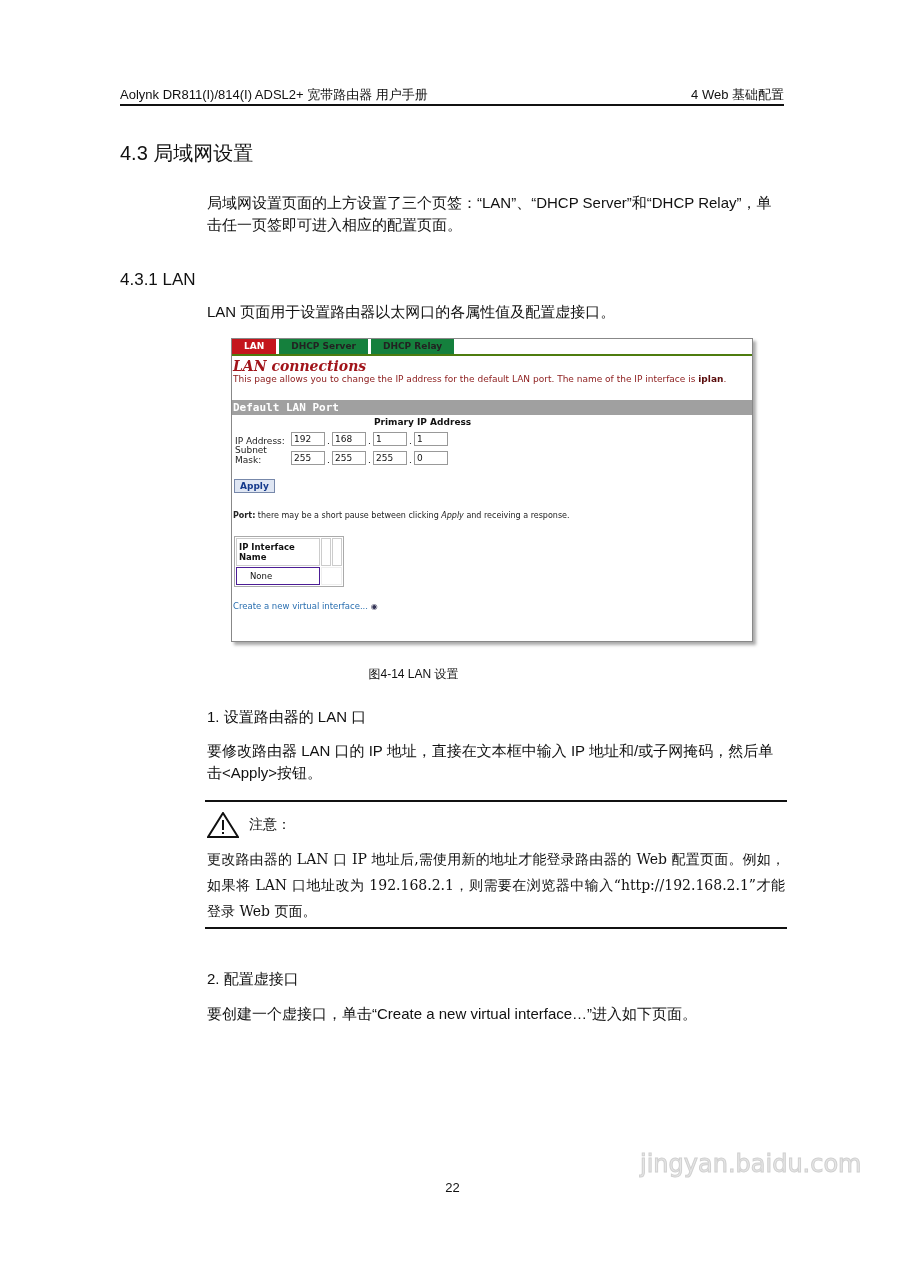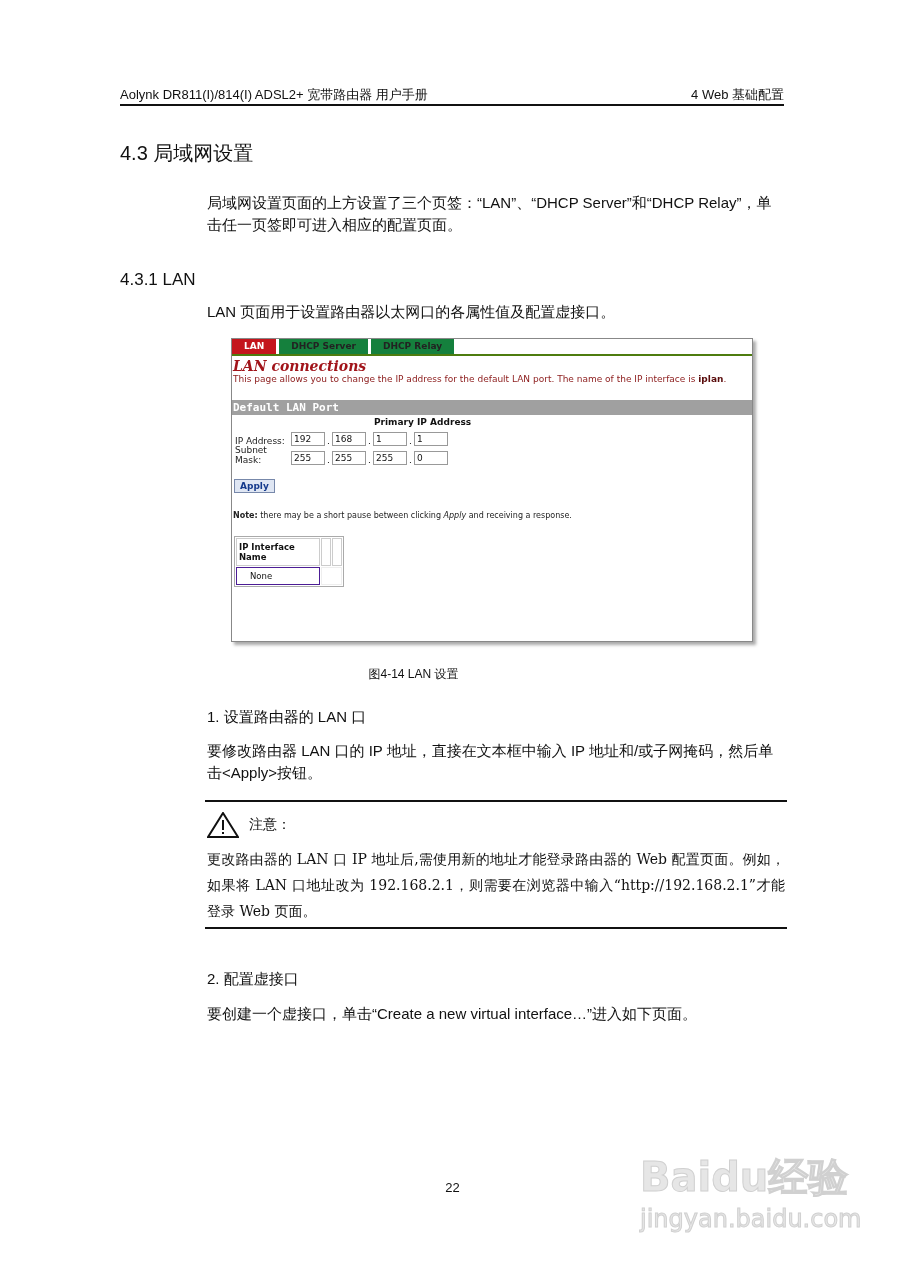--- a/index.html
+++ b/index.html
@@ -68,34 +68,35 @@
       <div class="oct">255</div>
         <span class="dot">.</span>
       <div class="oct">255</div>
         <span class="dot">.</span>
       <div class="oct">255</div>
         <span class="dot">.</span>
       <div class="oct">0</div>
     </div>
   </div>
   <div class="apply">Apply</div>
-  <div class="note"><b>Note:</b><span> there may be a short pause between clicking </span><i>Apply</i><span> and receiving a response.</span></div>
+  <div class="note"><b>Port:</b><span> there may be a short pause between clicking </span><i>Apply</i><span> and receiving a response.</span></div>
   <table class="vtbl" cellspacing="1">
     <tbody>
         <tr>
           <td style="border:1px solid #ccc;font-weight:bold;padding:3px 2px">IP Interface Name</td>
           <td style="border:1px solid #ccc;width:6px"></td>
           <td style="border:1px solid #ccc;width:6px"></td>
         </tr>
     <tr>
           <td style="border:1px solid #4c1d95;padding:3px 13px">None</td>
           <td colspan="2" style="border:1px solid #eee"></td>
         </tr>
   </tbody>
     </table>
+  <div style="margin:14px 0 0 1px;font-size:8.5px;color:#2a6fb0"><span>Create a new virtual interface...</span> <span style="color:#335;font-size:8px">◉</span></div>
 </div>
 
 <div class="cap">图4-14  LAN 设置</div>
 
 <div class="p" style="top:706px">1. 设置路由器的 LAN 口</div>
 <div class="p" style="top:740px">要修改路由器 LAN 口的 IP 地址，直接在文本框中输入 IP 地址和/或子网掩码，然后单击&lt;Apply&gt;按钮。</div>
 
 <div class="rule" style="top:800px"></div>
 <div style="position:absolute;left:207px;top:812px;display:flex;align-items:center">
   <svg width="32" height="26" viewBox="0 0 32 26">
@@ -107,15 +108,14 @@
 </div>
 <div class="p" style="top:846px;font-family:'DejaVu Serif',serif;font-size:14px;line-height:26px;text-align:justify">更改路由器的 LAN 口 IP 地址后,需使用新的地址才能登录路由器的 Web 配置页面。例如，如果将 LAN 口地址改为 192.168.2.1，则需要在浏览器中输入“http://192.168.2.1”才能登录 Web 页面。</div>
 <div class="rule" style="top:927px"></div>
 
 <div class="p" style="top:968px">2. 配置虚接口</div>
 <div class="p" style="top:1003px">要创建一个虚接口，单击“Create a new virtual interface…”进入如下页面。</div>
 
 <div class="foot">22</div>
 
 <div class="wm">
-  <div style="font-size:40px;font-weight:bold;-webkit-text-stroke:1px #d0d0d0">Baidu经验</div>
   <div style="font-size:24px;-webkit-text-stroke:1px #d0d0d0">jingyan.baidu.com</div>
 </div>
 
 </body></html>

